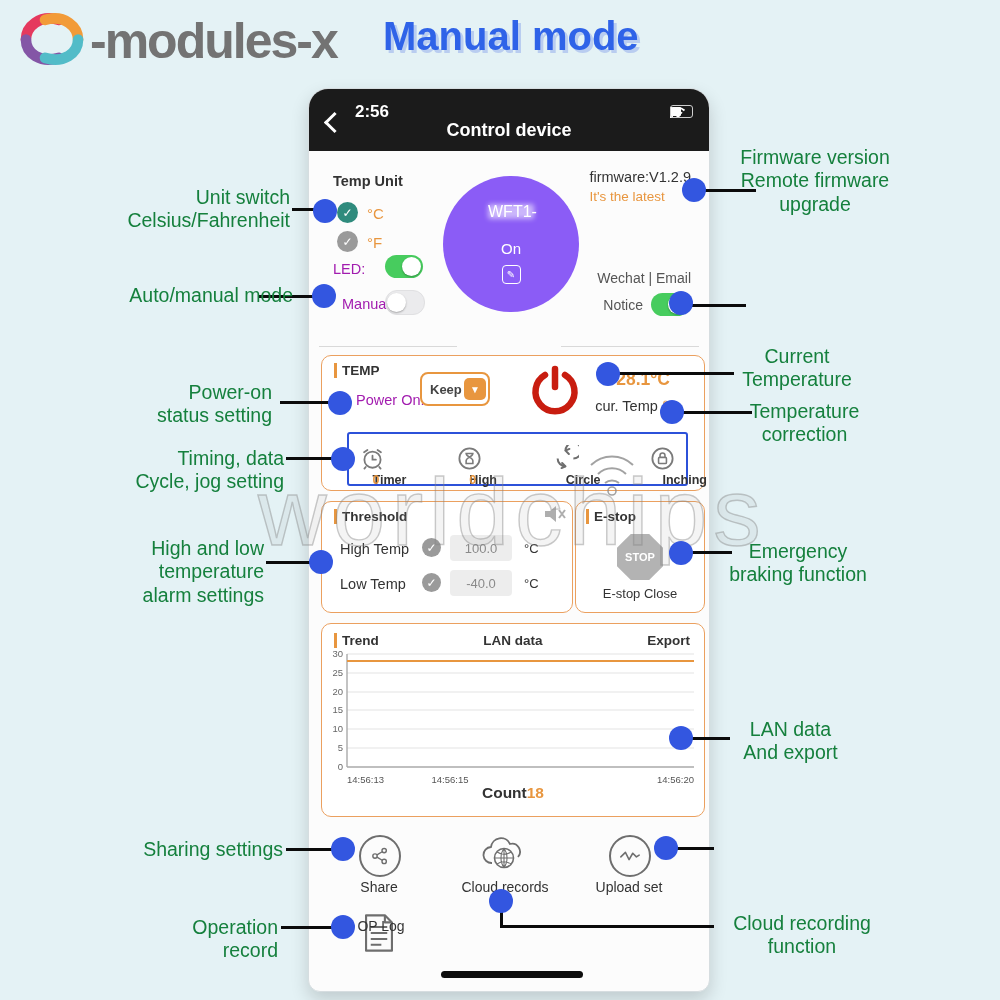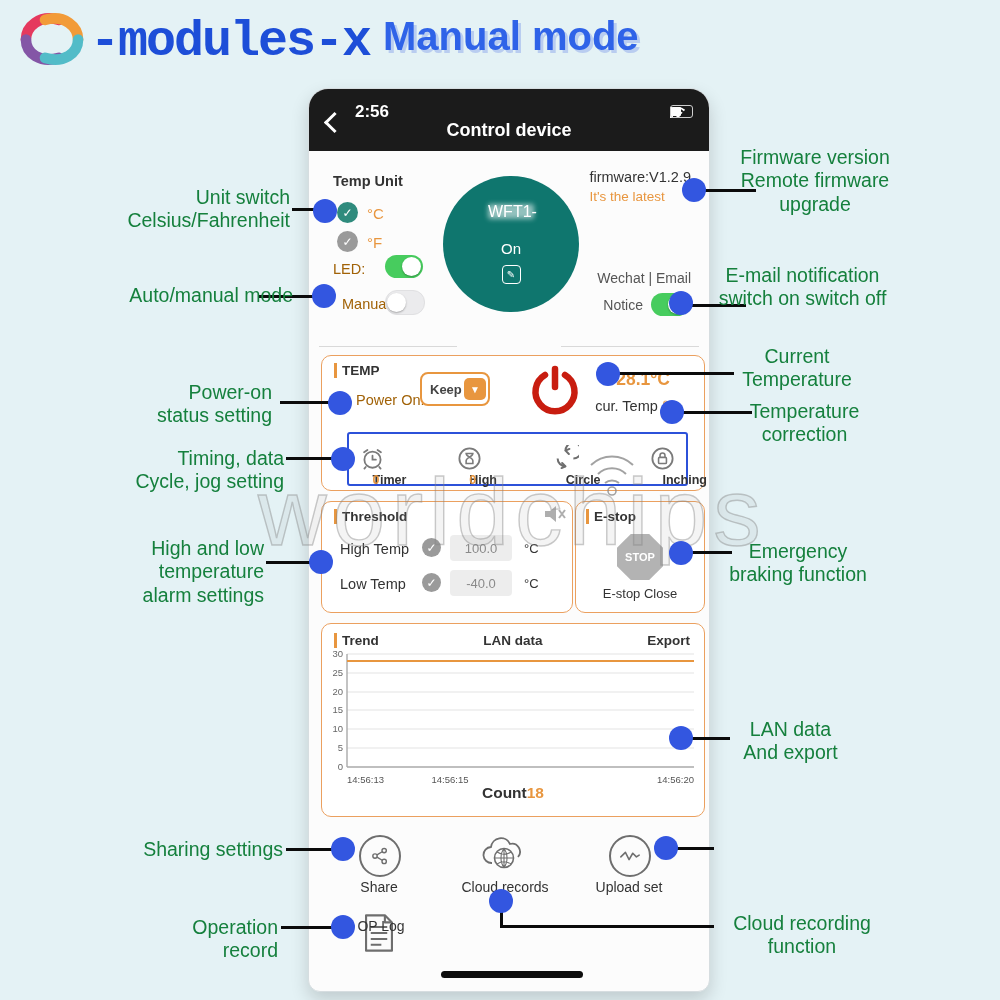--- a/index.html
+++ b/index.html
@@ -1,55 +1,55 @@
 <!DOCTYPE html>
 <html><head>
 <meta charset="utf-8">
 <style>
   html,body{margin:0;padding:0;}
   body{font-family:"Liberation Sans",sans-serif;}
   .stage{position:relative;width:1000px;height:1000px;background:#e4f2f5;overflow:hidden;}
 
   
   .logo{position:absolute;left:16px;top:10px;display:flex;align-items:center;z-index:3;}
-  .logo-text{font-size:50px;font-weight:700;color:#1d4ed8;letter-spacing:-2px;margin-left:2px;font-family:Liberation Mono, monospace;}
+  .logo-text{font-size:50px;font-weight:700;color:#737373;letter-spacing:-2px;margin-left:2px;}
   .mode-title{position:absolute;left:383px;top:14px;font-size:40px;font-weight:700;color:#2f63e8;
     text-shadow:3px 3px 0 #b9cdf0;z-index:2;white-space:nowrap;}
 
   
   .phone{position:absolute;left:308px;top:88px;width:400px;height:902px;background:#fcfcfc;
     border:1px solid #d6dde0;border-radius:20px 20px 12px 12px;box-shadow:0 8px 18px rgba(0,0,0,.16);z-index:1;}
   .phone *{position:absolute;}
   .p-header{left:0;top:0;width:100%;height:62px;background:#1b1b1b;border-radius:19px 19px 0 0;}
   .p-time{left:46px;top:13px;color:#fff;font-size:17px;font-weight:700;}
   .back-ic{left:18px;top:26px;width:12px;height:12px;border-left:3px solid #fff;border-bottom:3px solid #fff;transform:rotate(45deg);}
   .p-title{left:0;top:31px;width:100%;text-align:center;color:#fff;font-size:18px;font-weight:700;}
   .statusicons{right:16px;top:16px;display:flex;gap:5px;align-items:flex-end;position:absolute;}
   .sig{display:flex;gap:1.5px;align-items:flex-end;}
   .sig i{display:block;width:2.5px;background:#fff;border-radius:1px;}
   .batt{width:21px;height:11px;border:1.5px solid #cfcfcf;border-radius:3px;position:relative;}
   .batt i{position:absolute;left:1px;top:1px;bottom:1px;width:9px;background:#fff;border-radius:1px;}
 
-  .lbl{color:#a16207;font-size:14.5px;}
+  .lbl{color:#a21caf;font-size:14.5px;}
   .orange{color:#e8963f;}
   .firm{right:18px;top:80px;text-align:right;font-size:14.5px;color:#333;}
   .firm .latest{display:block;color:#e8963f;font-size:13.5px;margin-top:4px;}
 
   .chk{width:21px;height:21px;border-radius:50%;display:flex;align-items:center;justify-content:center;color:#fff;font-size:12px;}
   .chk.on{background:#2f8b7d;}
   .chk.off{background:#9a9a9a;}
 
   .tog{width:38px;height:23px;border-radius:12px;}
   .tog .knob{position:absolute;top:2px;width:19px;height:19px;border-radius:50%;background:#fff;box-shadow:0 1px 2px rgba(0,0,0,.3);}
   .tog.on{background:#47cc5e;}
   .tog.on .knob{right:2px;}
   .tog.off{background:#ebebed;border:1px solid #e0e0e2;}
   .tog.off .knob{left:1px;}
 
-  .devcircle{left:134px;top:87px;width:136px;height:136px;border-radius:50%;background:#0f766e;
+  .devcircle{left:134px;top:87px;width:136px;height:136px;border-radius:50%;background:#8b5cf6;
     display:flex;flex-direction:column;align-items:center;justify-content:center;color:#fff;}
   .devcircle .nm{position:static;font-size:16px;display:flex;align-items:center;gap:3px;}
   .blurid{position:static;display:inline-block;width:46px;height:15px;background:rgba(255,255,255,.55);filter:blur(2.5px);border-radius:2px;}
   .devcircle .on{position:static;font-size:15px;margin-top:21px;}
   .editbox{position:static;margin-top:8px;width:17px;height:17px;border:1.6px solid #fff;border-radius:4px;
     display:flex;align-items:center;justify-content:center;font-size:10px;color:#fff;}
 
   .statebar{left:0;top:248px;width:100%;text-align:center;font-size:15px;color:#333;}
   .stline{top:257px;height:1px;background:#d9d9d9;}
   .box{border:1.5px solid #eba05f;border-radius:10px;background:#fff;}
@@ -396,24 +396,20 @@
   <div class="callout c-right" style="left:60px;top:916px;width:218px;">
     <span>Operation</span>
       <span>record</span>
   </div>
 
   <div class="callout c-center" style="left:735px;top:146px;width:160px;">
     <span>Firmware version</span>
       <span>Remote firmware</span>
       <span>upgrade</span>
   </div>
-  <div class="callout c-center" style="left:705px;top:264px;width:195px;">
-    <span>E-mail notification</span>
-      <span>switch on switch off</span>
-  </div>
   <div class="callout c-center" style="left:737px;top:345px;width:120px;">
     <span>Current</span>
       <span>Temperature</span>
   </div>
   <div class="callout c-center" style="left:737px;top:400px;width:135px;">
     <span>Temperature</span>
       <span>correction</span>
   </div>
   <div class="callout c-center" style="left:723px;top:540px;width:150px;">
     <span>Emergency</span>

